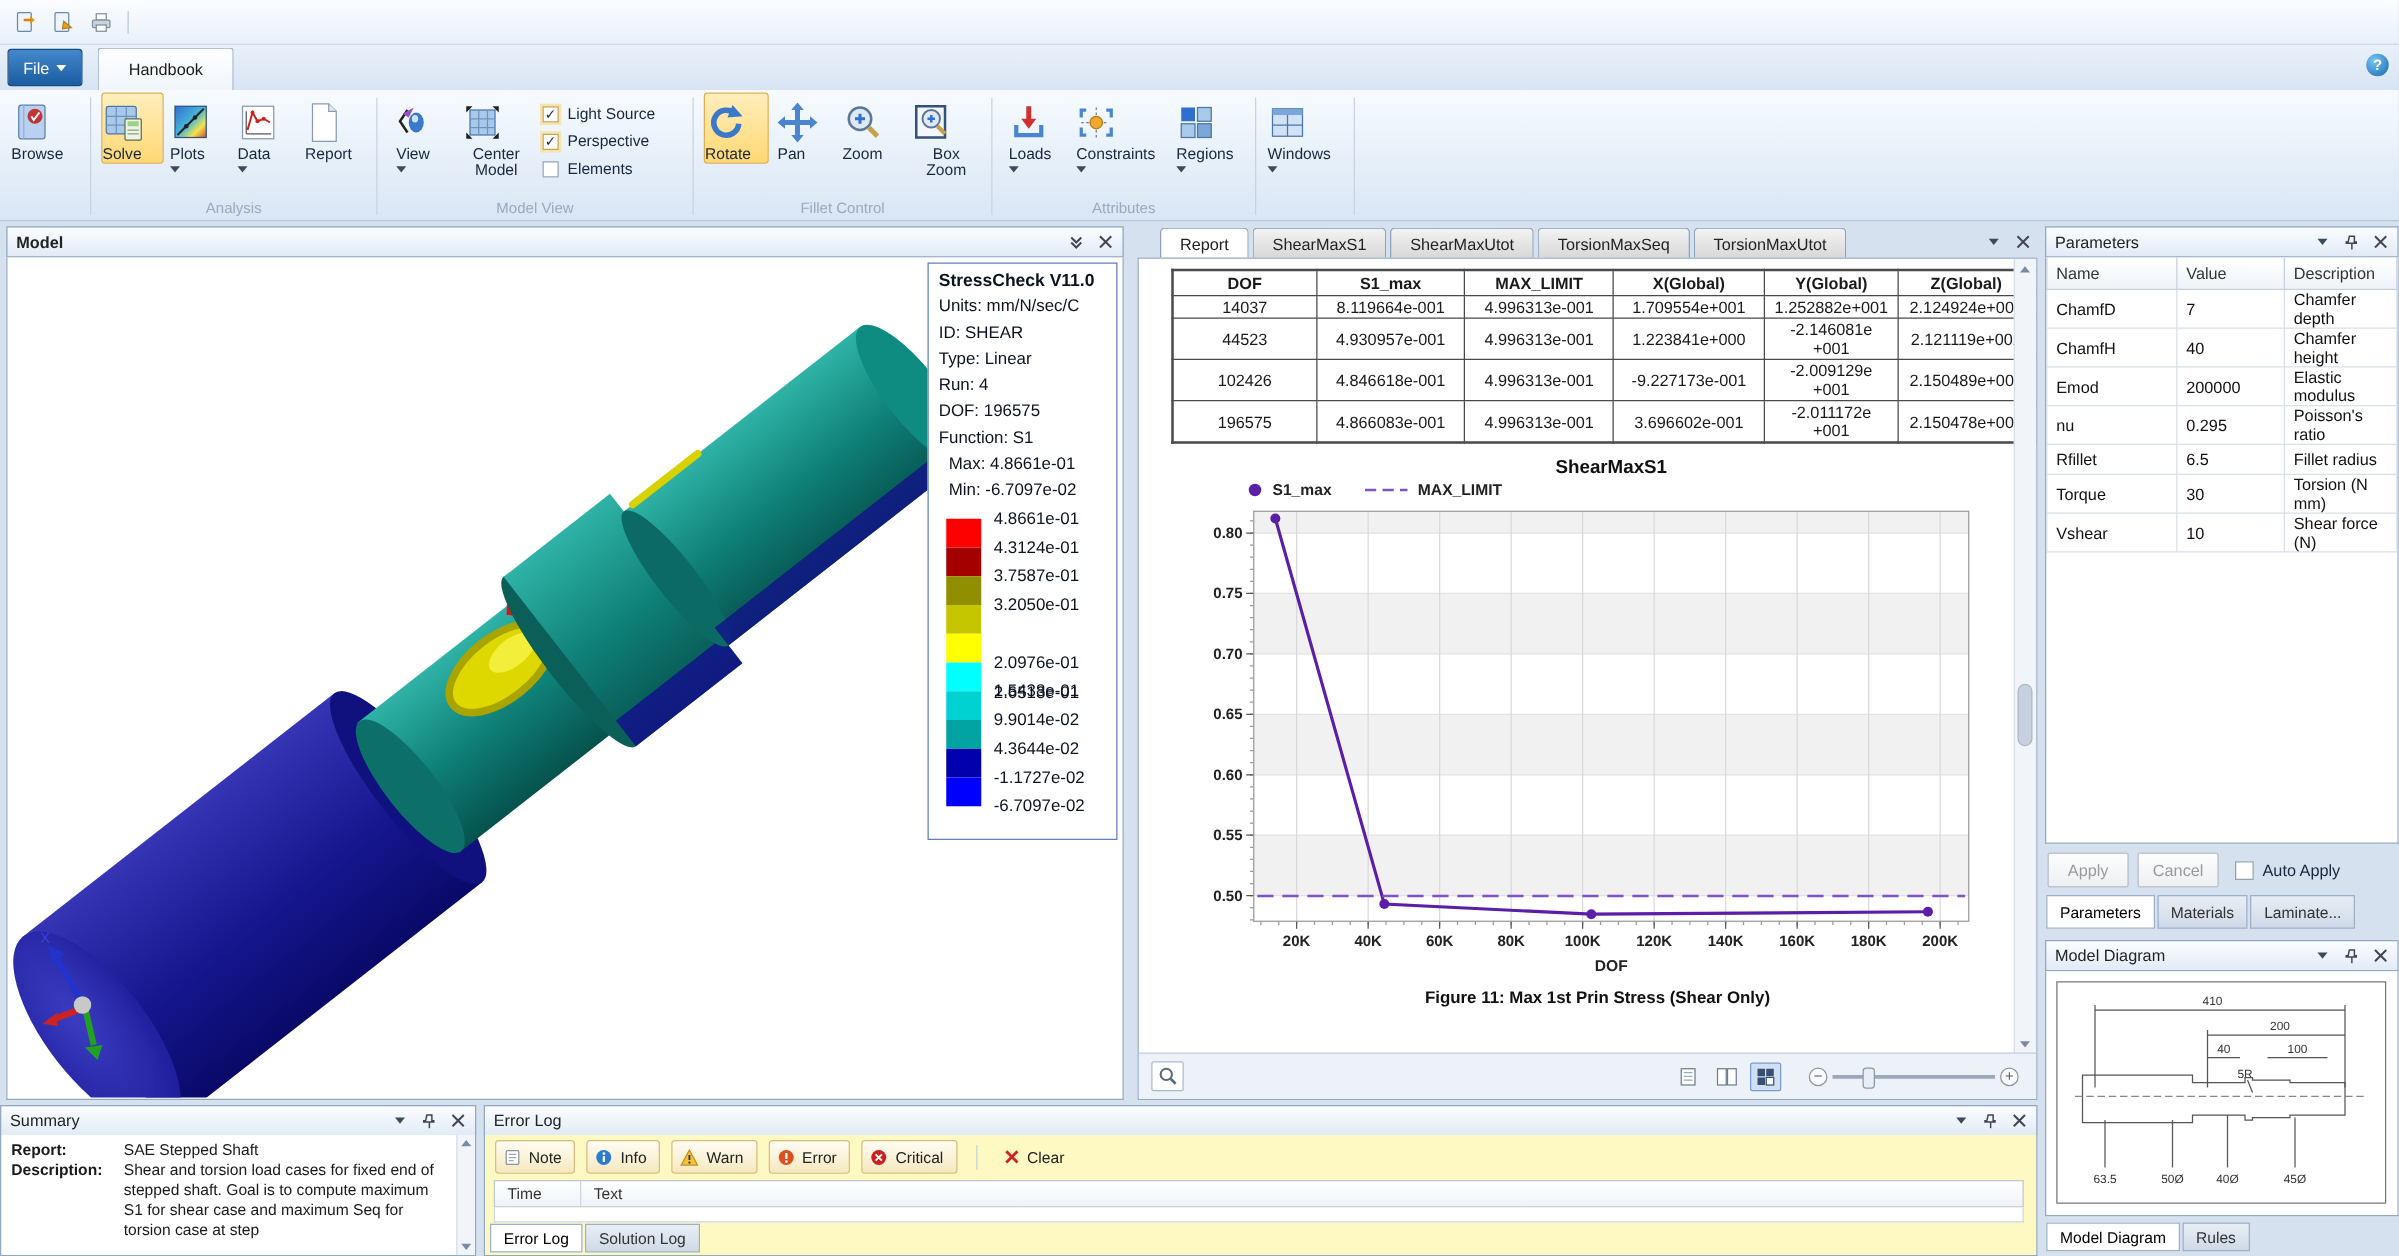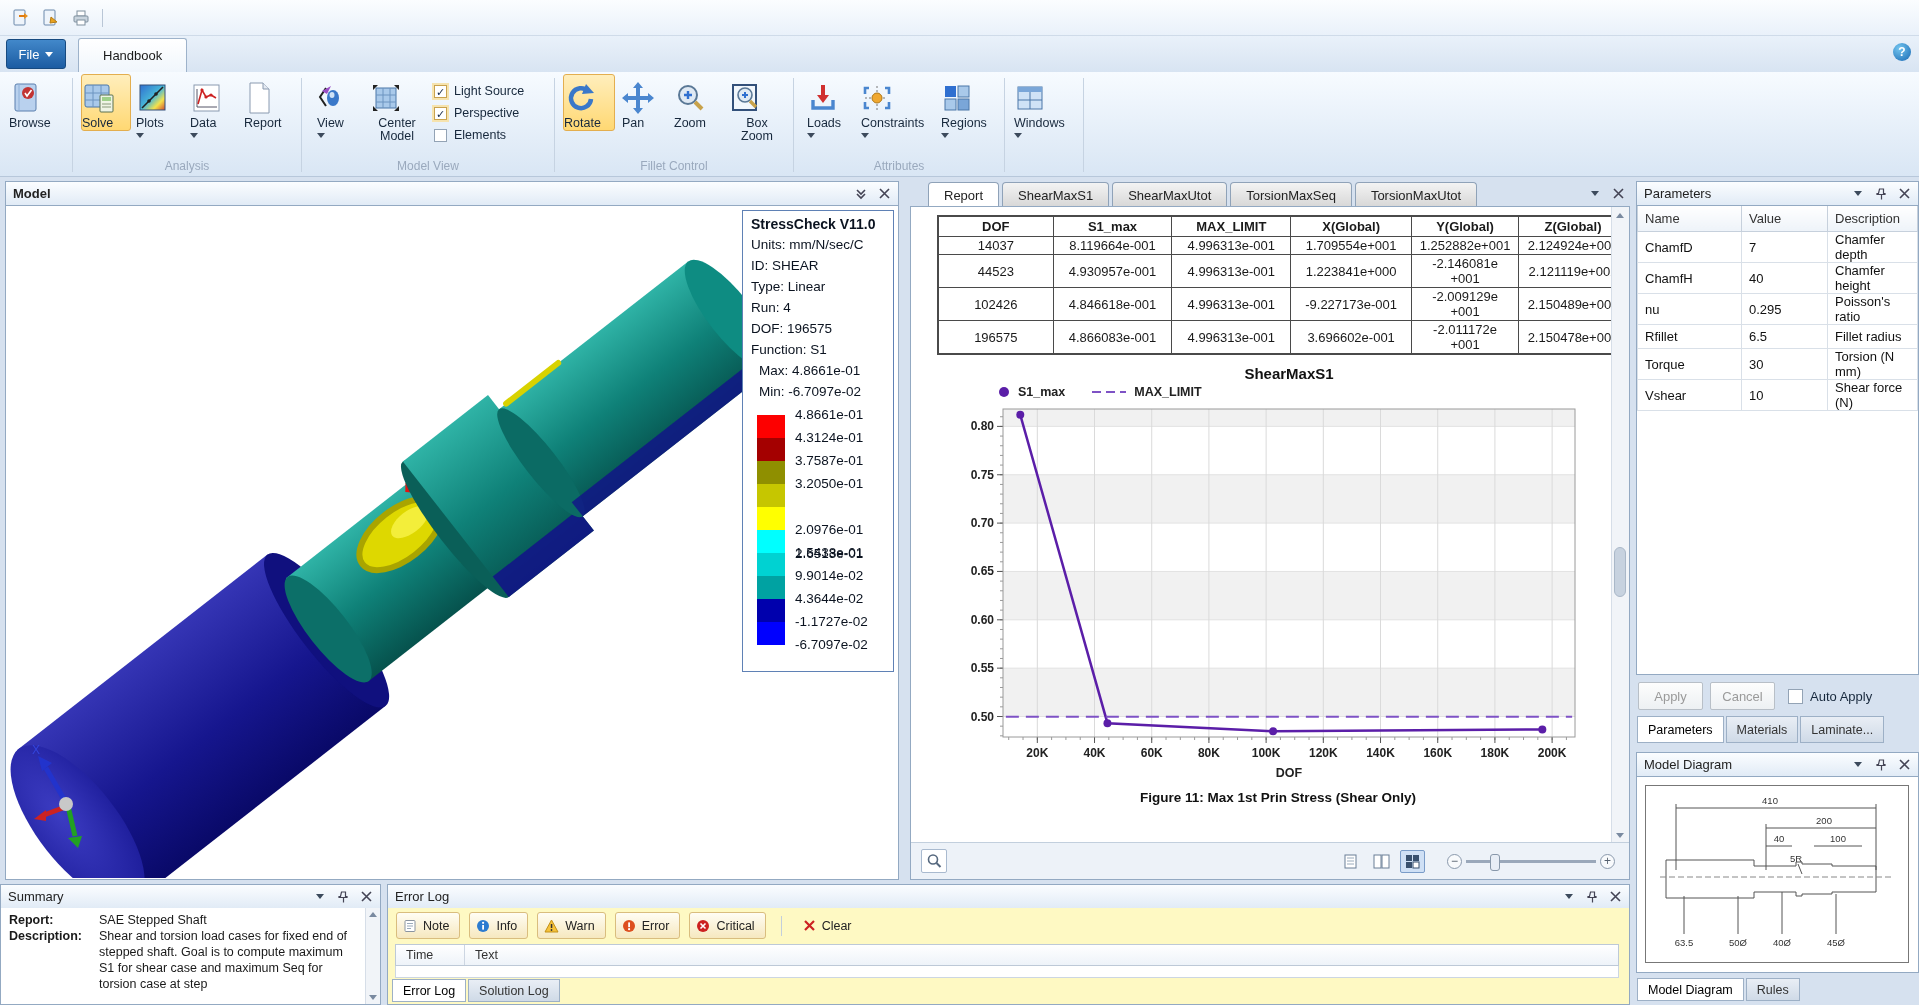--- a/index.html
+++ b/index.html
@@ -796,20 +796,25 @@
           <td>ChamfD</td>
           <td>7</td>
           <td>Chamfer depth</td>
         </tr>
         <tr>
           <td>ChamfH</td>
           <td>40</td>
           <td>Chamfer height</td>
         </tr>
         <tr>
+          <td>Emod</td>
+          <td>200000</td>
+          <td>Elastic modulus</td>
+        </tr>
+        <tr>
           <td>nu</td>
           <td>0.295</td>
           <td>Poisson's ratio</td>
         </tr>
         <tr>
           <td>Rfillet</td>
           <td>6.5</td>
           <td>Fillet radius</td>
         </tr>
         <tr>

